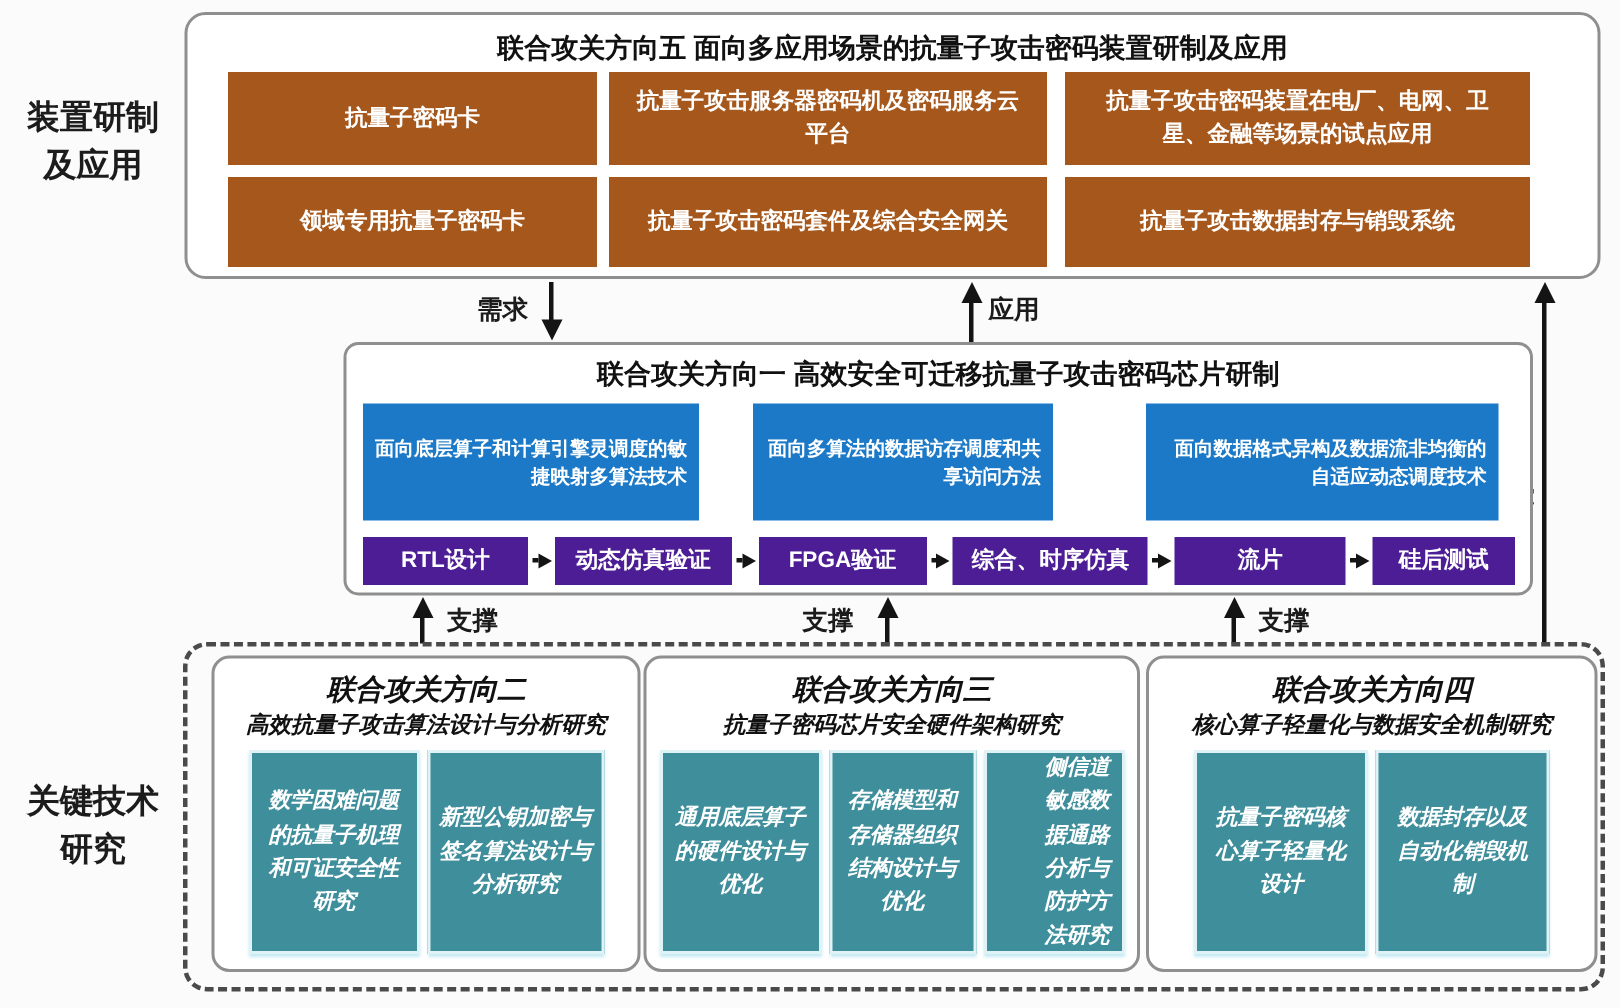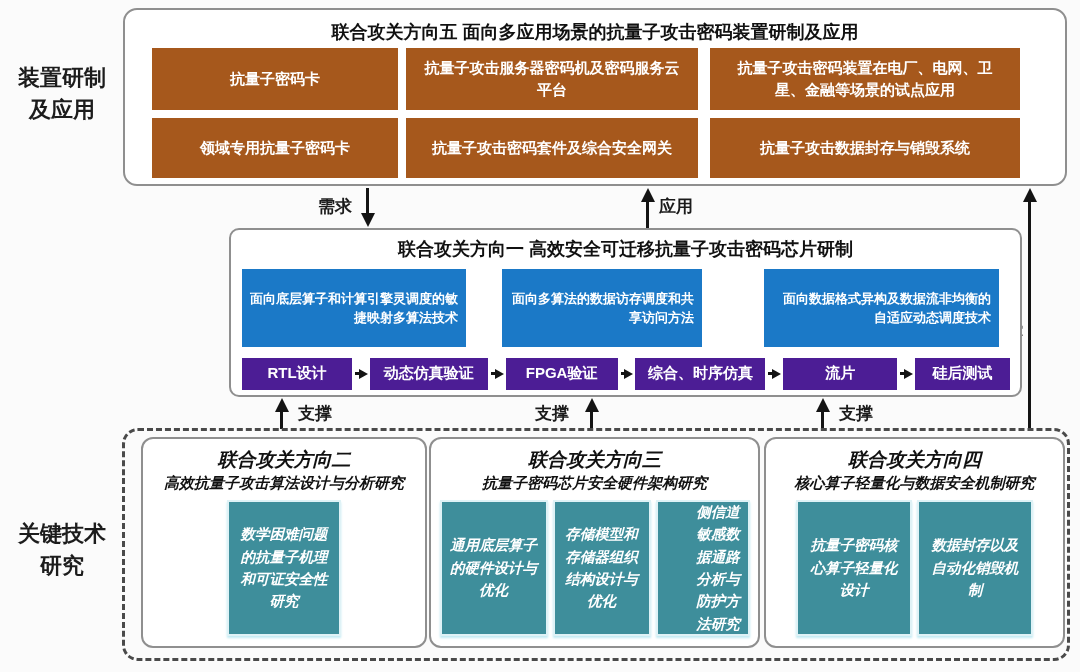--- a/index.html
+++ b/index.html
@@ -151,20 +151,21 @@
   <div class="v-arrow up" style="left:821px; top:411px; height:18px;"></div>
   <div class="arrow-label" style="left:839px; top:402px;">支撑</div>
 
   <div class="dashed-container">
 
     <div class="research-box" style="left:16px; top:6px; width:286px; height:211px;">
       <div class="grp-title">联合攻关方向二</div>
       <div class="grp-sub">高效抗量子攻击算法设计与分析研究</div>
       <div class="teal-row">
         <div class="teal-cell" style="width:114px;">数学困难问题的抗量子机理和可证安全性研究</div>
+        <div class="teal-cell" style="width:118px;">新型公钥加密与签名算法设计与分析研究</div>
       </div>
     </div>
 
     <div class="research-box" style="left:304px; top:6px; width:331px; height:211px;">
       <div class="grp-title">联合攻关方向三</div>
       <div class="grp-sub">抗量子密码芯片安全硬件架构研究</div>
       <div class="teal-row">
         <div class="teal-cell" style="width:108px;">通用底层算子的硬件设计与优化</div>
         <div class="teal-cell" style="width:98px;">存储模型和存储器组织结构设计与优化</div>
         <div class="teal-cell" style="width:94px;padding-left:37px;">侧信道敏感数据通路分析与防护方法研究</div>

